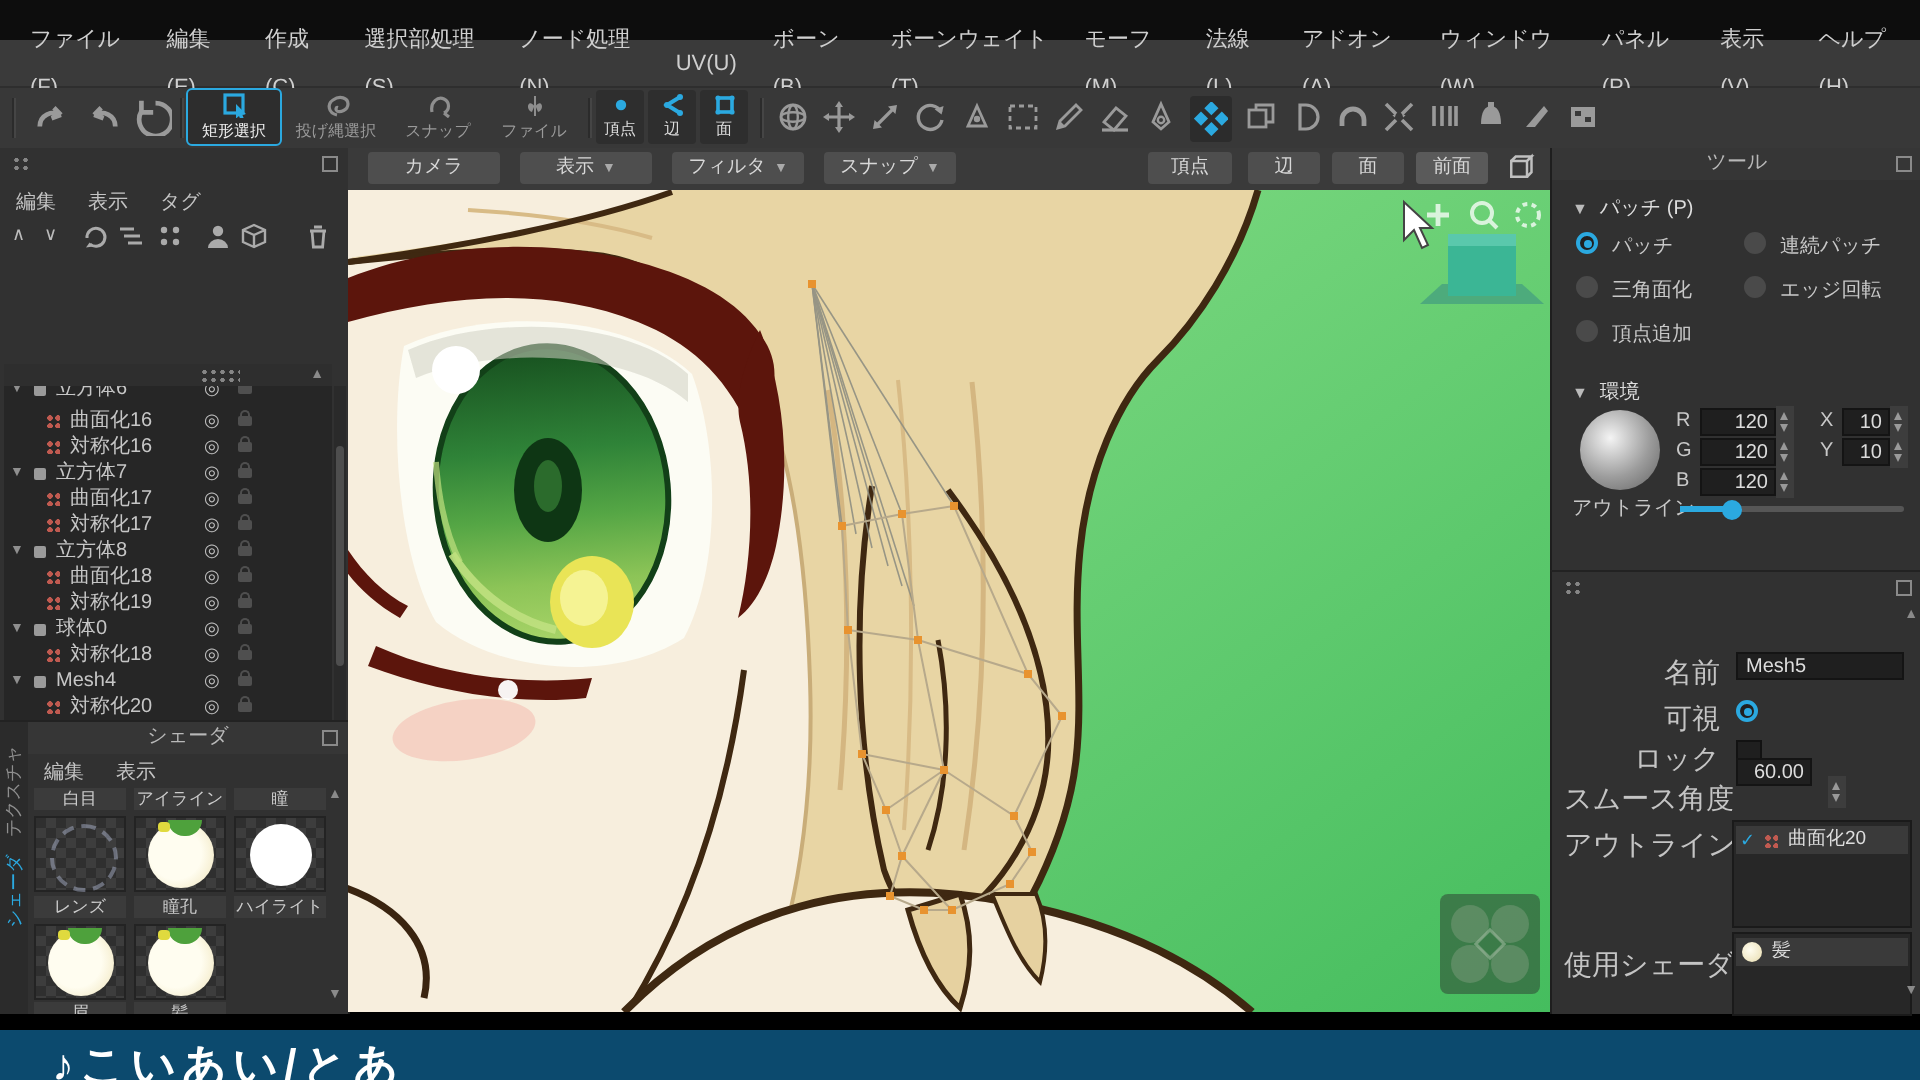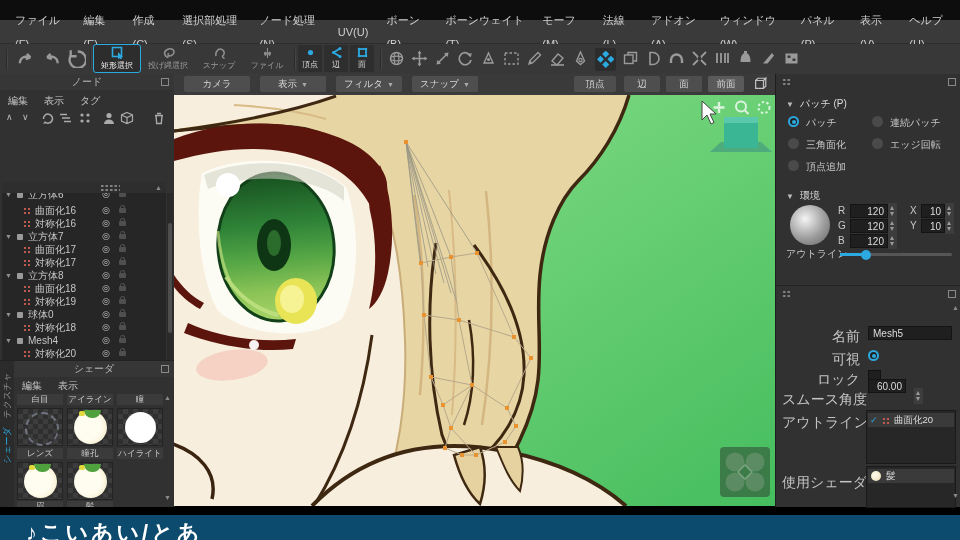--- a/index.html
+++ b/index.html
@@ -368,21 +368,20 @@
     <div class="stripico" style="left:760px"><svg viewBox="0 0 17 17">
           <use href="#i-knife"></use>
         </svg></div>
     <div class="stripico" style="left:783px"><svg viewBox="0 0 17 17">
           <use href="#i-film"></use>
         </svg></div>
   </div>
 
   <div class="abs" id="nodepanel">
     <div class="grip" style="left:6px;top:4px"></div>
-    <div class="panel-h" style="left:0;top:0;width:174px">ノード</div>
     <div class="pfloat" style="right:5px;top:4px"></div>
     <span class="pmenu" style="left:8px;top:20px">編集</span>
     <span class="pmenu" style="left:44px;top:20px">表示</span>
     <span class="pmenu" style="left:80px;top:20px">タグ</span>
 
     <div class="npico" style="left:6px;top:38px;font-size:9px;color:#bbb">∧</div>
     <div class="npico" style="left:22px;top:38px;font-size:9px;color:#bbb">∨</div>
     <div class="npico" style="left:40px;top:37px"><svg viewBox="0 0 14 14">
           <use href="#i-loop"></use>
         </svg></div>
@@ -740,20 +739,21 @@
         <circle cx="581" cy="387" r="9.5" fill="#7b9b7c" opacity="0.5"></circle>
         <rect x="566" y="372" width="10" height="10" transform="rotate(45 571 377)" fill="none" stroke="#9cb79c" stroke-width="1.5" opacity="0.6"></rect>
       </g>
 
       <path d="M528,6 l0,19 5,-5 4,9 3,-1.5 -4,-8.5 6,0 Z" fill="#ffffff" stroke="#444" stroke-width="1"></path>
     </svg>
   </div>
 
   <div class="abs" id="toolpanel">
     <div class="grip" style="left:6px;top:4px"></div>
+    <div class="panel-h" style="left:0;top:0;width:185px">ツール</div>
     <div class="pfloat" style="right:5px;top:4px"></div>
 
     <div class="sect" style="left:10px;top:23px"><span class="car">▼</span><span>パッチ (P)</span></div>
 
     <div class="radio on" style="left:12px;top:42px"></div>
     <span class="rlabel" style="left:30px;top:42px">パッチ</span>
     <div class="radio" style="left:96px;top:42px"></div>
     <span class="rlabel" style="left:114px;top:42px">連続パッチ</span>
     <div class="radio" style="left:12px;top:64px"></div>
     <span class="rlabel" style="left:30px;top:64px">三角面化</span>

